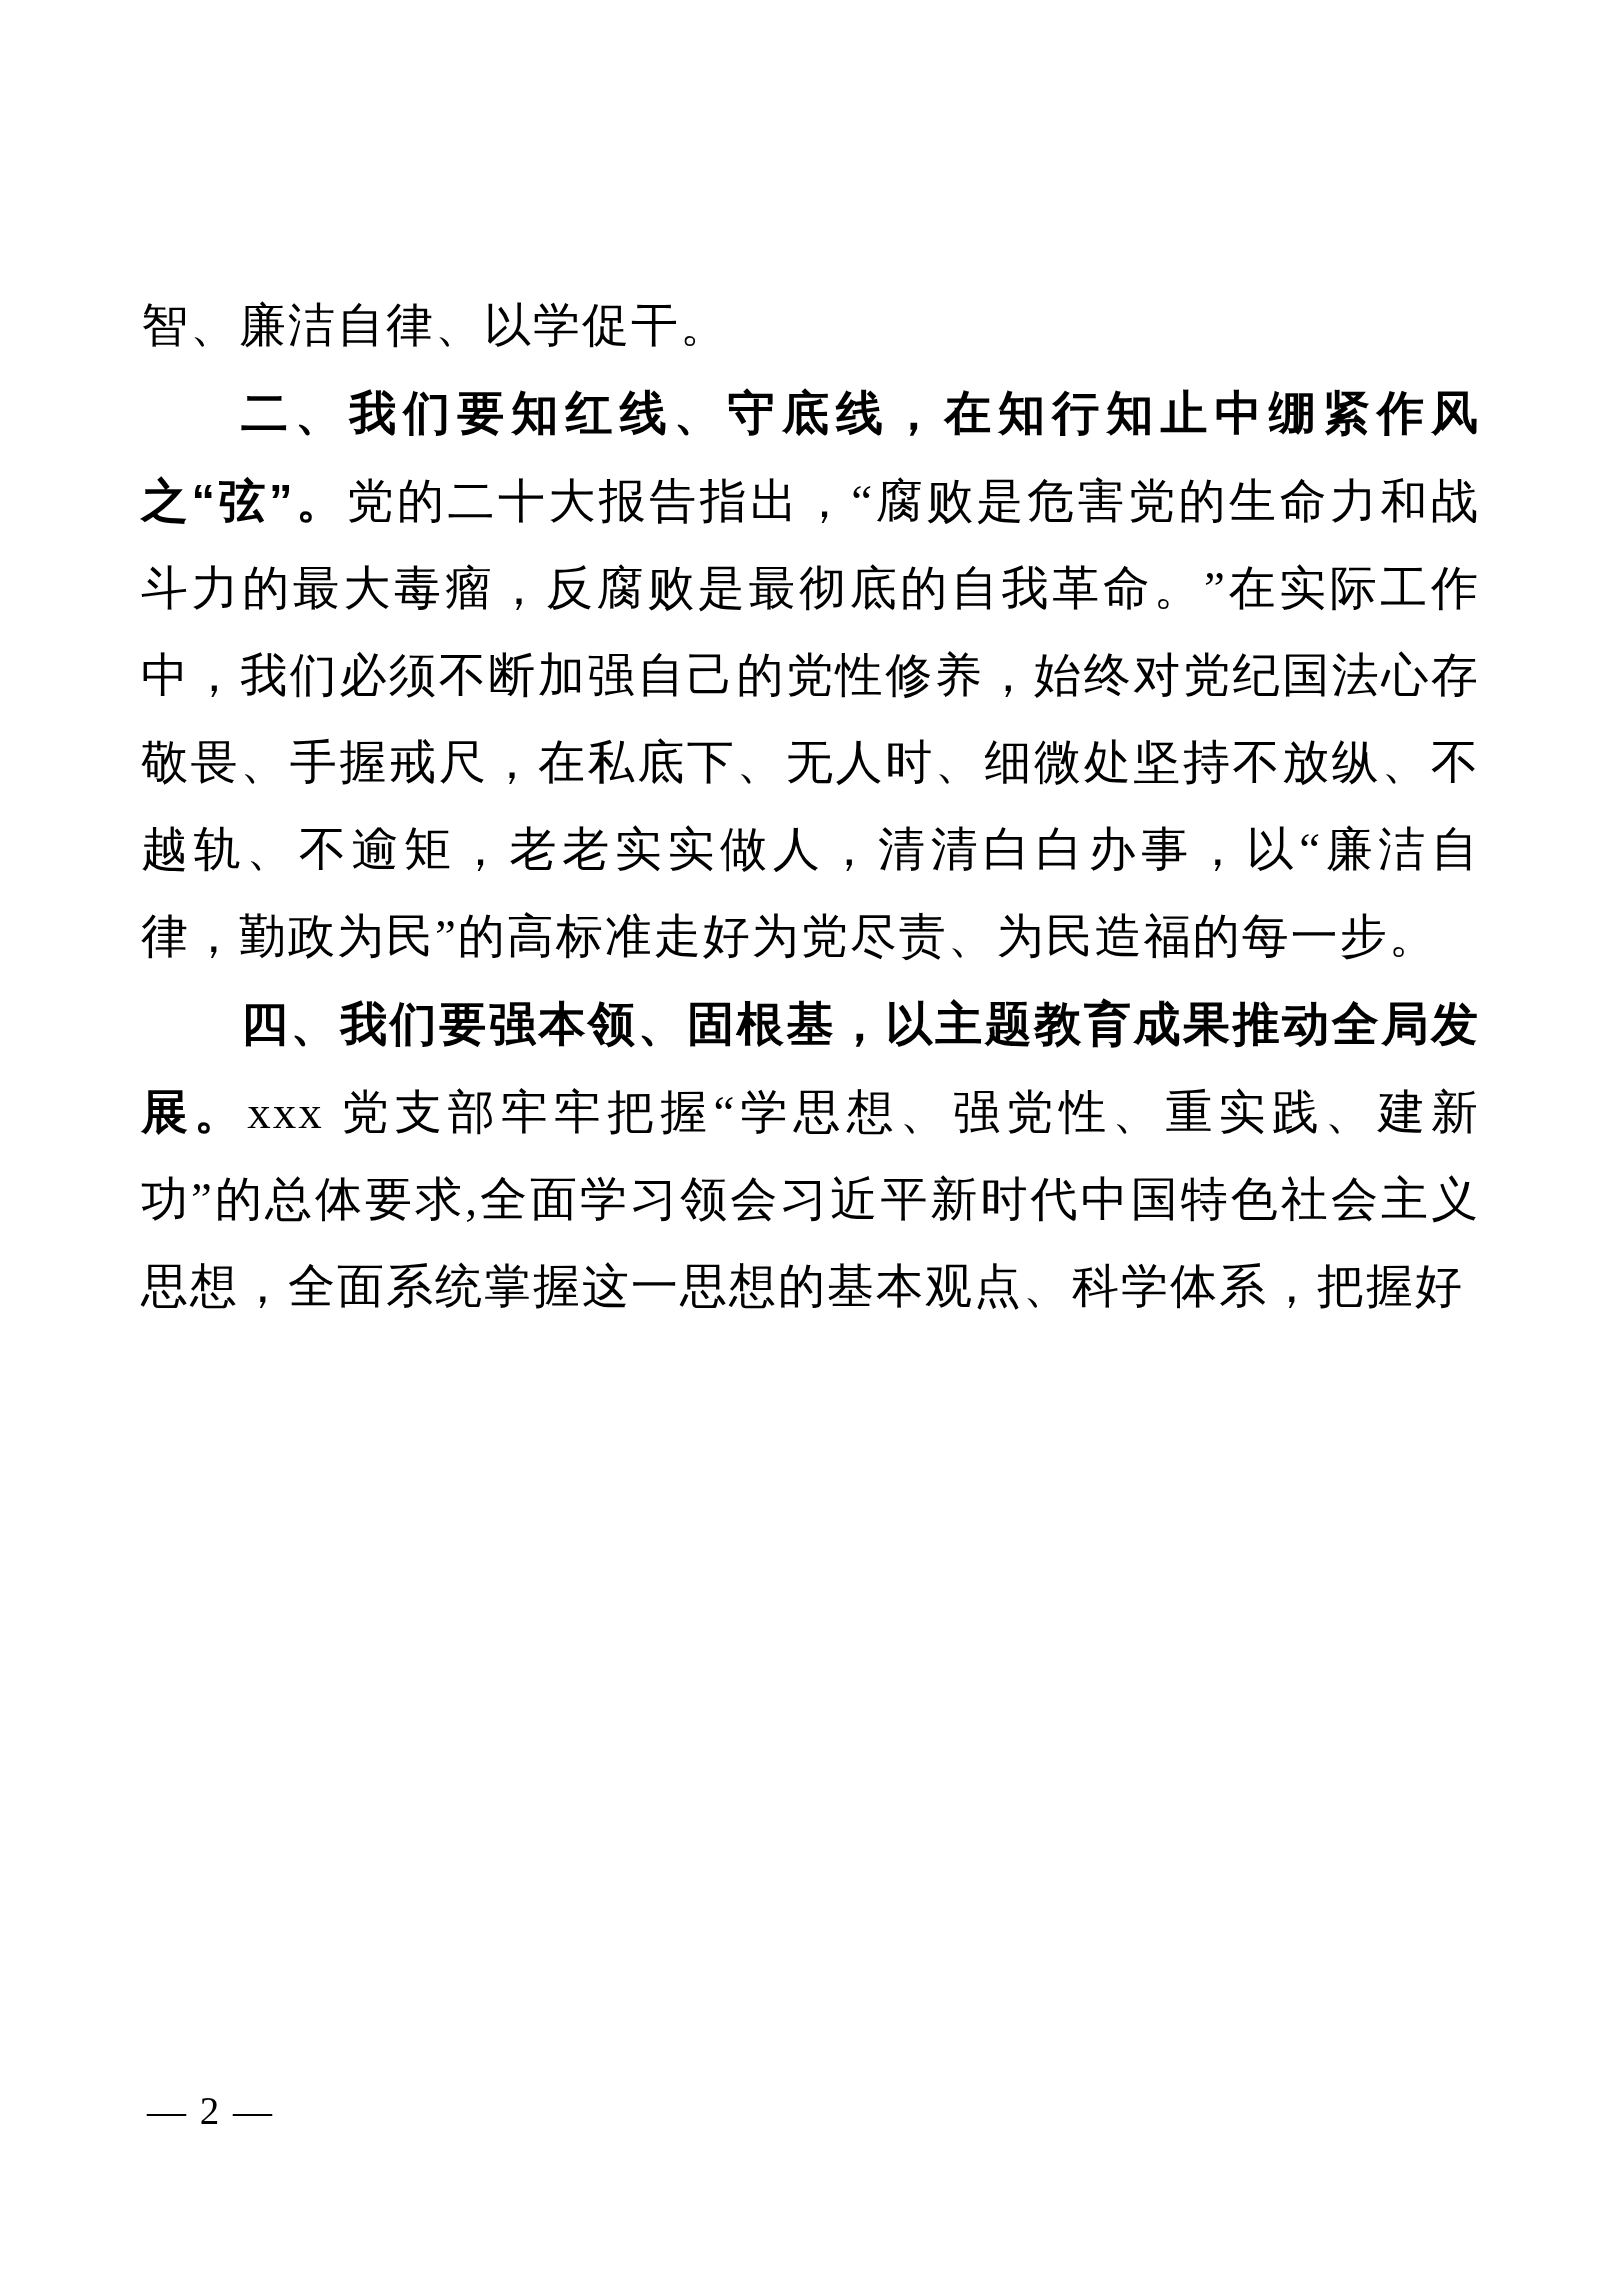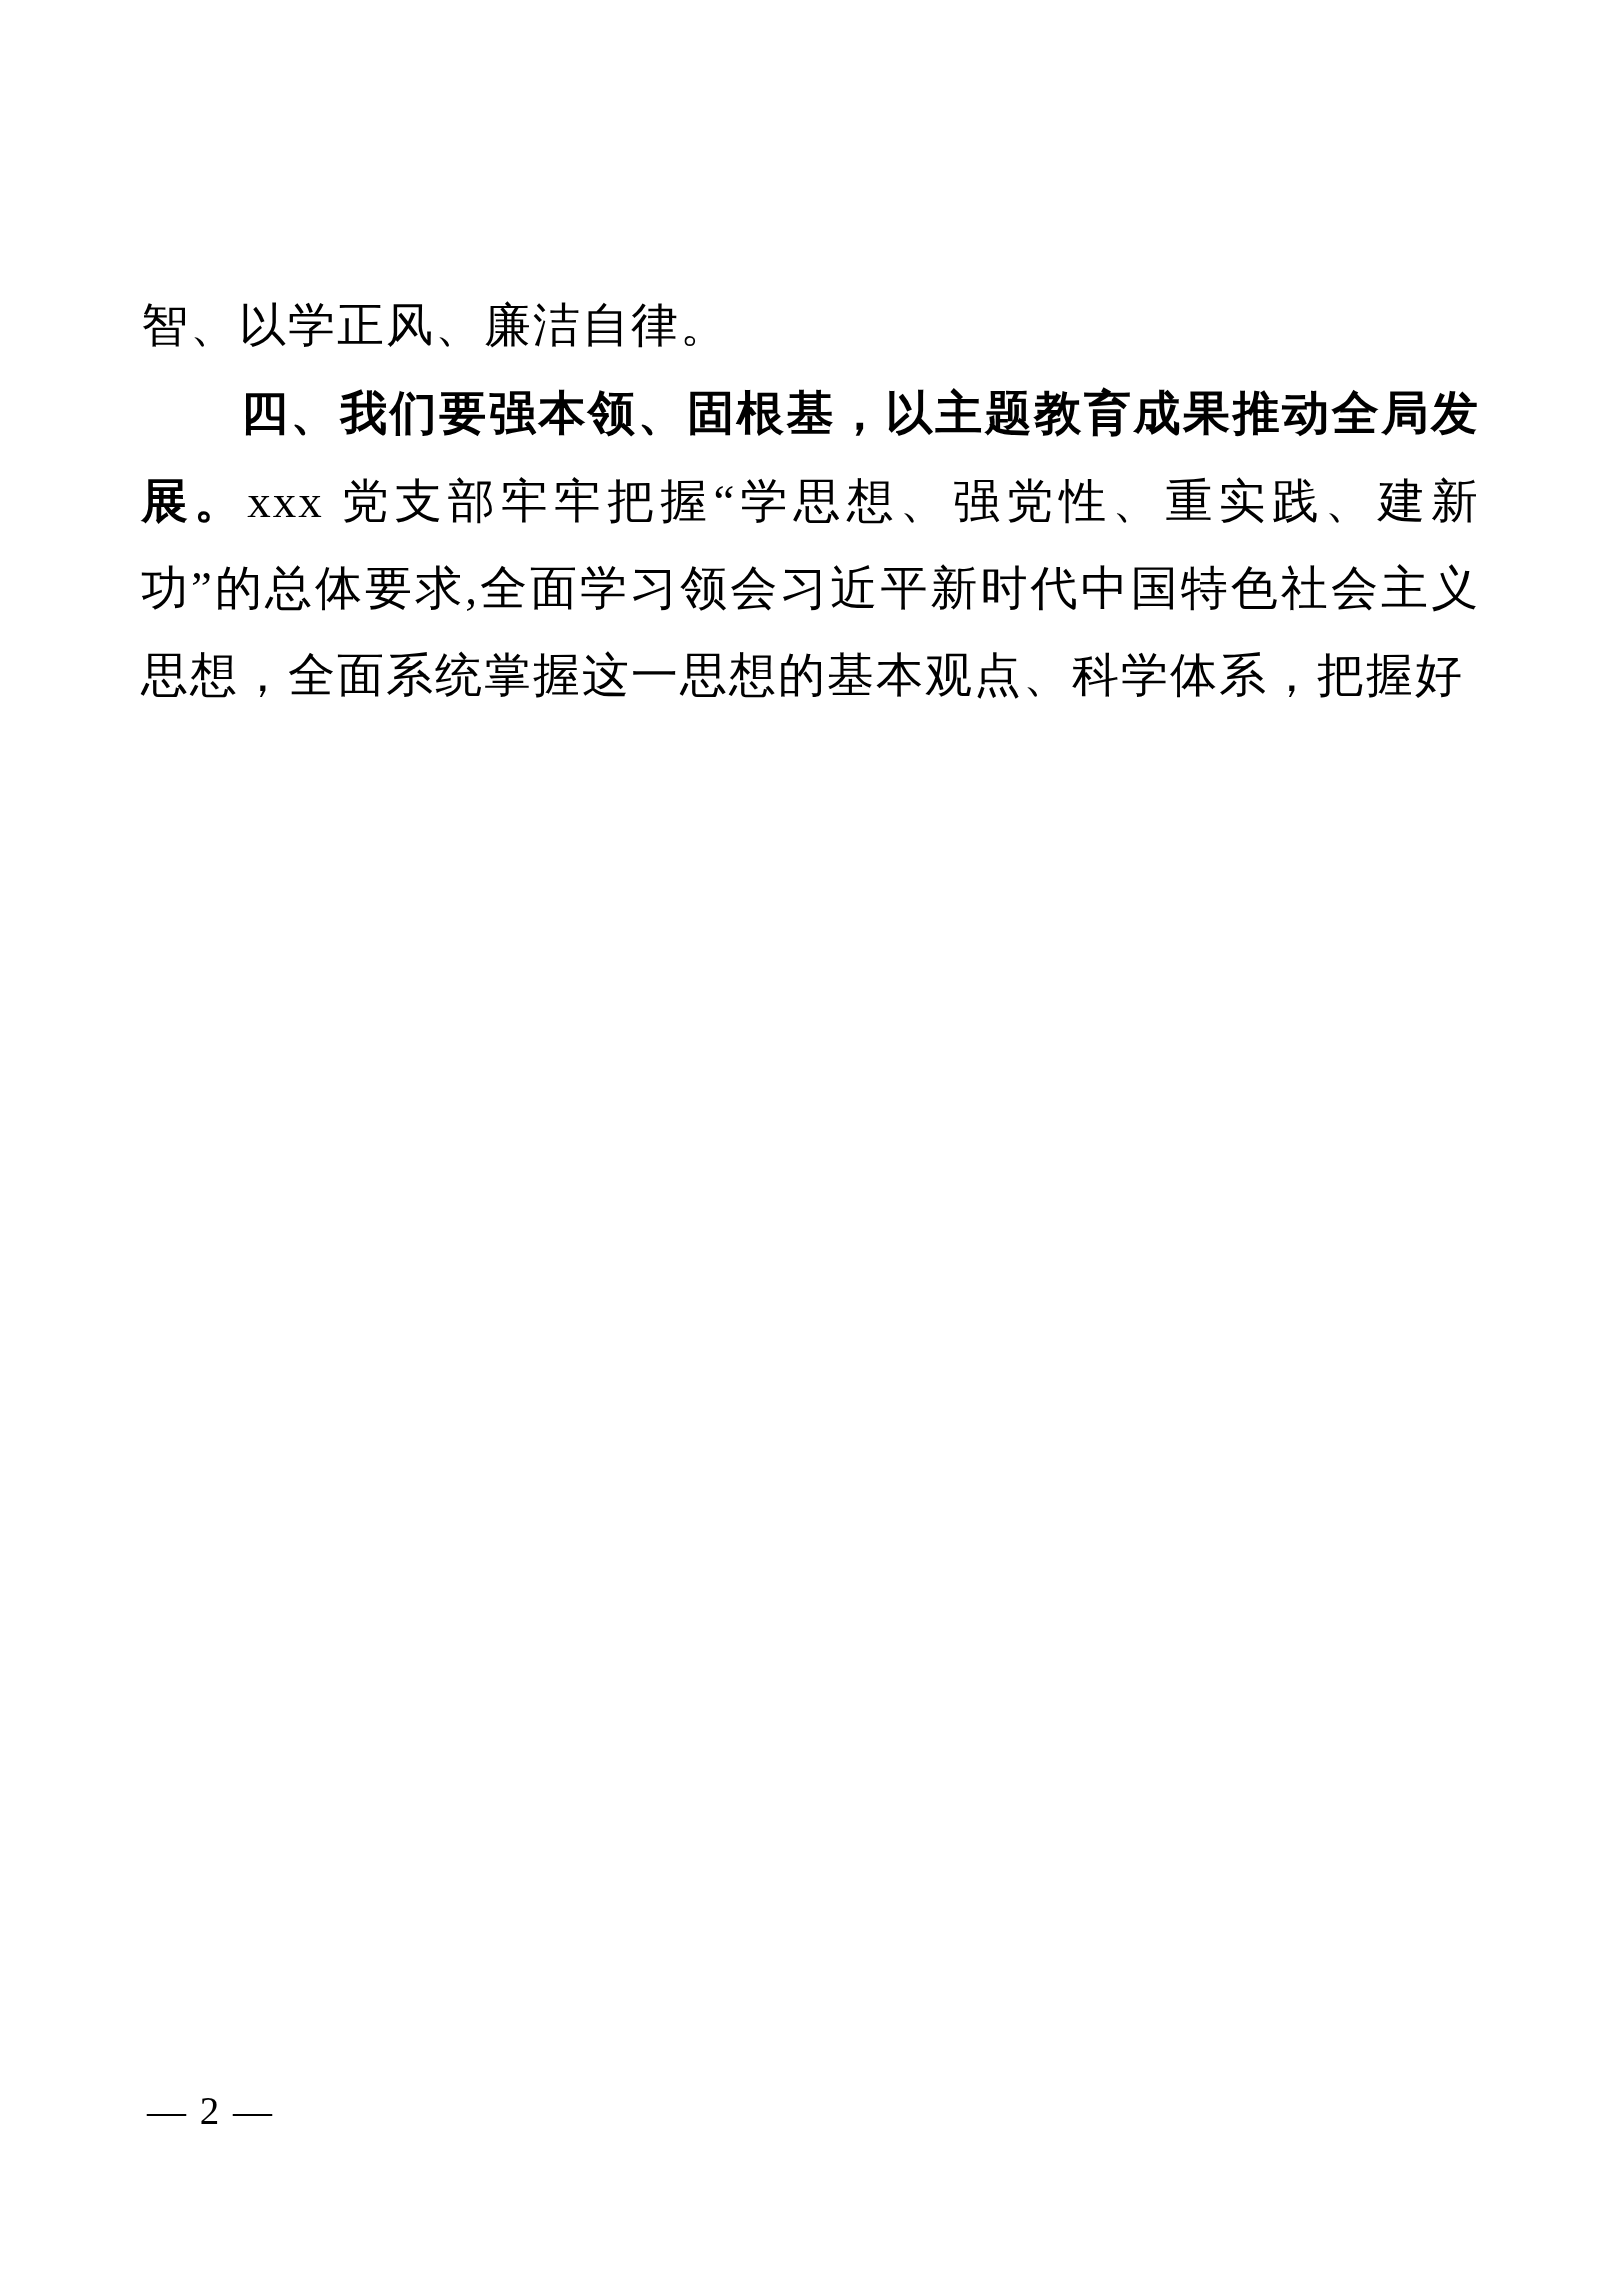--- a/index.html
+++ b/index.html
@@ -52,22 +52,23 @@
     color: #000000;
   }
 </style>
 </head>
 <body>
 
 <div class="page">
 
   <div class="content">
 
-    <p class="para"><span>智、以学正风、廉洁自律。</span></p>
+    <p class="para"><span>智、廉洁自律、以学促干。</span></p>
 
+    <p class="para indent"><span class="lead">二、我们要知红线、守底线，在知行知止中绷紧作风之“弦”。</span><span>党的二十大报告指出，“腐败是危害党的生命力和战斗力的最大毒瘤，反腐败是最彻底的自我革命。”在实际工作中，我们必须不断加强自己的党性修养，始终对党纪国法心存敬畏、手握戒尺，在私底下、无人时、细微处坚持不放纵、不越轨、不逾矩，老老实实做人，清清白白办事，以“廉洁自律，勤政为民”的高标准走好为党尽责、为民造福的每一步。</span></p>
 
 
     <p class="para indent"><span class="lead">四、我们要强本领、固根基，以主题教育成果推动全局发展。</span><span>xxx 党支部牢牢把握“学思想、强党性、重实践、建新功”的总体要求,全面学习领会习近平新时代中国特色社会主义思想，全面系统掌握这一思想的基本观点、科学体系，把握好</span></p>
 
   </div>
 
   <div class="footer"><span>— 2 —</span></div>
 
 </div>
 

